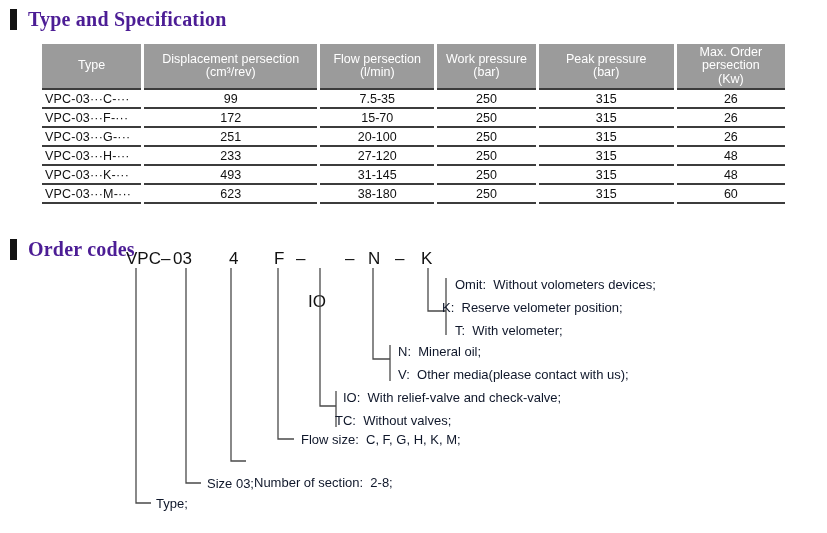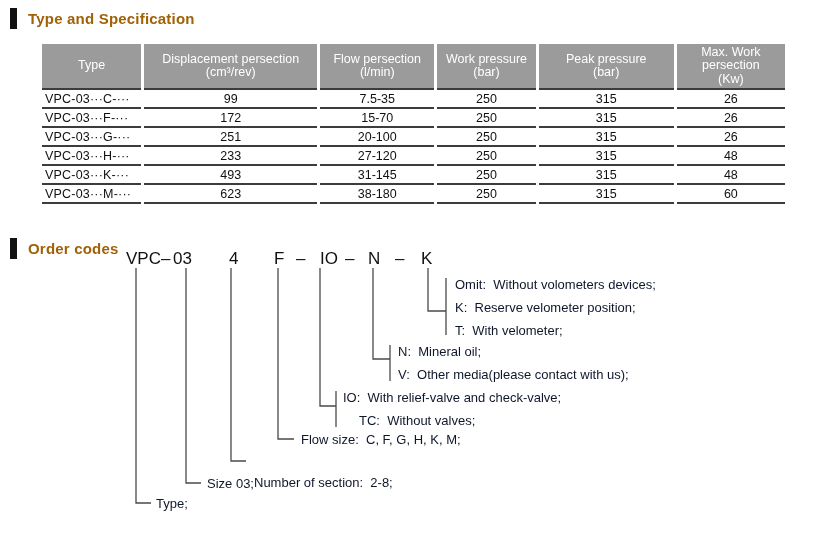--- a/index.html
+++ b/index.html
@@ -3,21 +3,21 @@
 <meta charset="utf-8">
 <style>
   * { margin:0; padding:0; box-sizing:border-box; }
   html,body { background:#fff; }
   body { font-family:"Liberation Sans","DejaVu Sans",sans-serif; }
   .page { position:relative; width:827px; height:533px; background:#fff; overflow:hidden; }
 
   
   .sec-head { position:absolute; display:flex; align-items:center; gap:11px; }
   .sec-bar { width:7px; height:21px; background:#121212; }
-  .sec-title { font-size:15px; font-weight:bold; color:#a16207; letter-spacing:.2px; }
+  .sec-title { font-size:20px; font-weight:bold; color:#4c1d95; letter-spacing:.2px;font-family:Liberation Serif, serif; }
 
   
   .spec-table { position:absolute; left:42px; top:44px; width:743px; }
   .thead { display:flex; gap:3px; }
   .th { background:var(--header-bg,#9b9b9b); color:#fff; height:44px;
         display:flex; flex-direction:column; justify-content:center; align-items:center;
         text-align:center; font-size:12.5px; line-height:13.5px; }
   .th span { display:block; }
   .tr { display:flex; gap:3px; }
   .td { height:19px; border-bottom:2px solid var(--rule,#3c3c3c); font-size:12.5px;
@@ -58,21 +58,21 @@
       </div>
       <div class="th w3">
         <span>Work pressure</span>
         <span>(bar)</span>
       </div>
       <div class="th w4">
         <span>Peak pressure</span>
         <span>(bar)</span>
       </div>
       <div class="th w5">
-        <span>Max. Work</span>
+        <span>Max. Order</span>
         <span>persection</span>
         <span>(Kw)</span>
       </div>
     </div>
 
     <div class="tr first">
       <div class="td c0 w0">VPC-03···C-···</div>
       <div class="td w1">99</div>
       <div class="td w2">7.5-35</div>
       <div class="td w3">250</div>
@@ -124,47 +124,47 @@
   <div class="sec-head" style="left:10px; top:238px;">
     <div class="sec-bar"></div>
     <div class="sec-title">Order codes</div>
   </div>
 
   <span class="token" style="left:126px;">VPC–</span>
   <span class="token" style="left:173px;">03</span>
   <span class="token" style="left:229px;">4</span>
   <span class="token" style="left:274px;">F</span>
   <span class="token" style="left:296px;">–</span>
-  <span class="token" style="left:320px;">IO</span>
+  <span class="token" style="left:308px;margin-top:43px;">IO</span>
   <span class="token" style="left:345px;">–</span>
   <span class="token" style="left:368px;">N</span>
   <span class="token" style="left:395px;">–</span>
   <span class="token" style="left:421px;">K</span>
 
   <svg class="connectors" width="827" height="533" viewBox="0 0 827 533">
     <polyline class="connector" points="136,268 136,503 151,503"></polyline>
     <polyline class="connector" points="186,268 186,483 201,483"></polyline>
     <polyline class="connector" points="231,268 231,461 246,461"></polyline>
     <polyline class="connector" points="278,268 278,439 294,439"></polyline>
     <polyline class="connector" points="320,268 320,406 336,406"></polyline>
     <line class="connector" x1="336" y1="391" x2="336" y2="427"></line>
     <polyline class="connector" points="373,268 373,359 390,359"></polyline>
     <line class="connector" x1="390" y1="345" x2="390" y2="381"></line>
     <polyline class="connector" points="428,268 428,311 446,311"></polyline>
     <line class="connector" x1="446" y1="278" x2="446" y2="335"></line>
   </svg>
 
   <div class="ann" style="left:455px; top:277px;">Omit:  Without volometers devices;</div>
-  <div class="ann" style="left:455px; top:300px;">K:  Reserve velometer position;</div>
+  <div class="ann" style="left:442px; top:300px;">K:  Reserve velometer position;</div>
   <div class="ann" style="left:455px; top:323px;">T:  With velometer;</div>
 
   <div class="ann" style="left:398px; top:344px;">N:  Mineral oil;</div>
   <div class="ann" style="left:398px; top:367px;">V:  Other media(please contact with us);</div>
 
   <div class="ann" style="left:343px; top:390px;">IO:  With relief-valve and check-valve;</div>
-  <div class="ann" style="left:359px; top:413px;">TC:  Without valves;</div>
+  <div class="ann" style="left:335px; top:413px;">TC:  Without valves;</div>
 
   <div class="ann" style="left:301px; top:432px;">Flow size:  C, F, G, H, K, M;</div>
   <div class="ann" style="left:254px; top:475px;">Number of section:  2-8;</div>
   <div class="ann" style="left:207px; top:476px;">Size 03;</div>
   <div class="ann" style="left:156px; top:496px;">Type;</div>
 
 </div>
 
 </body></html>

